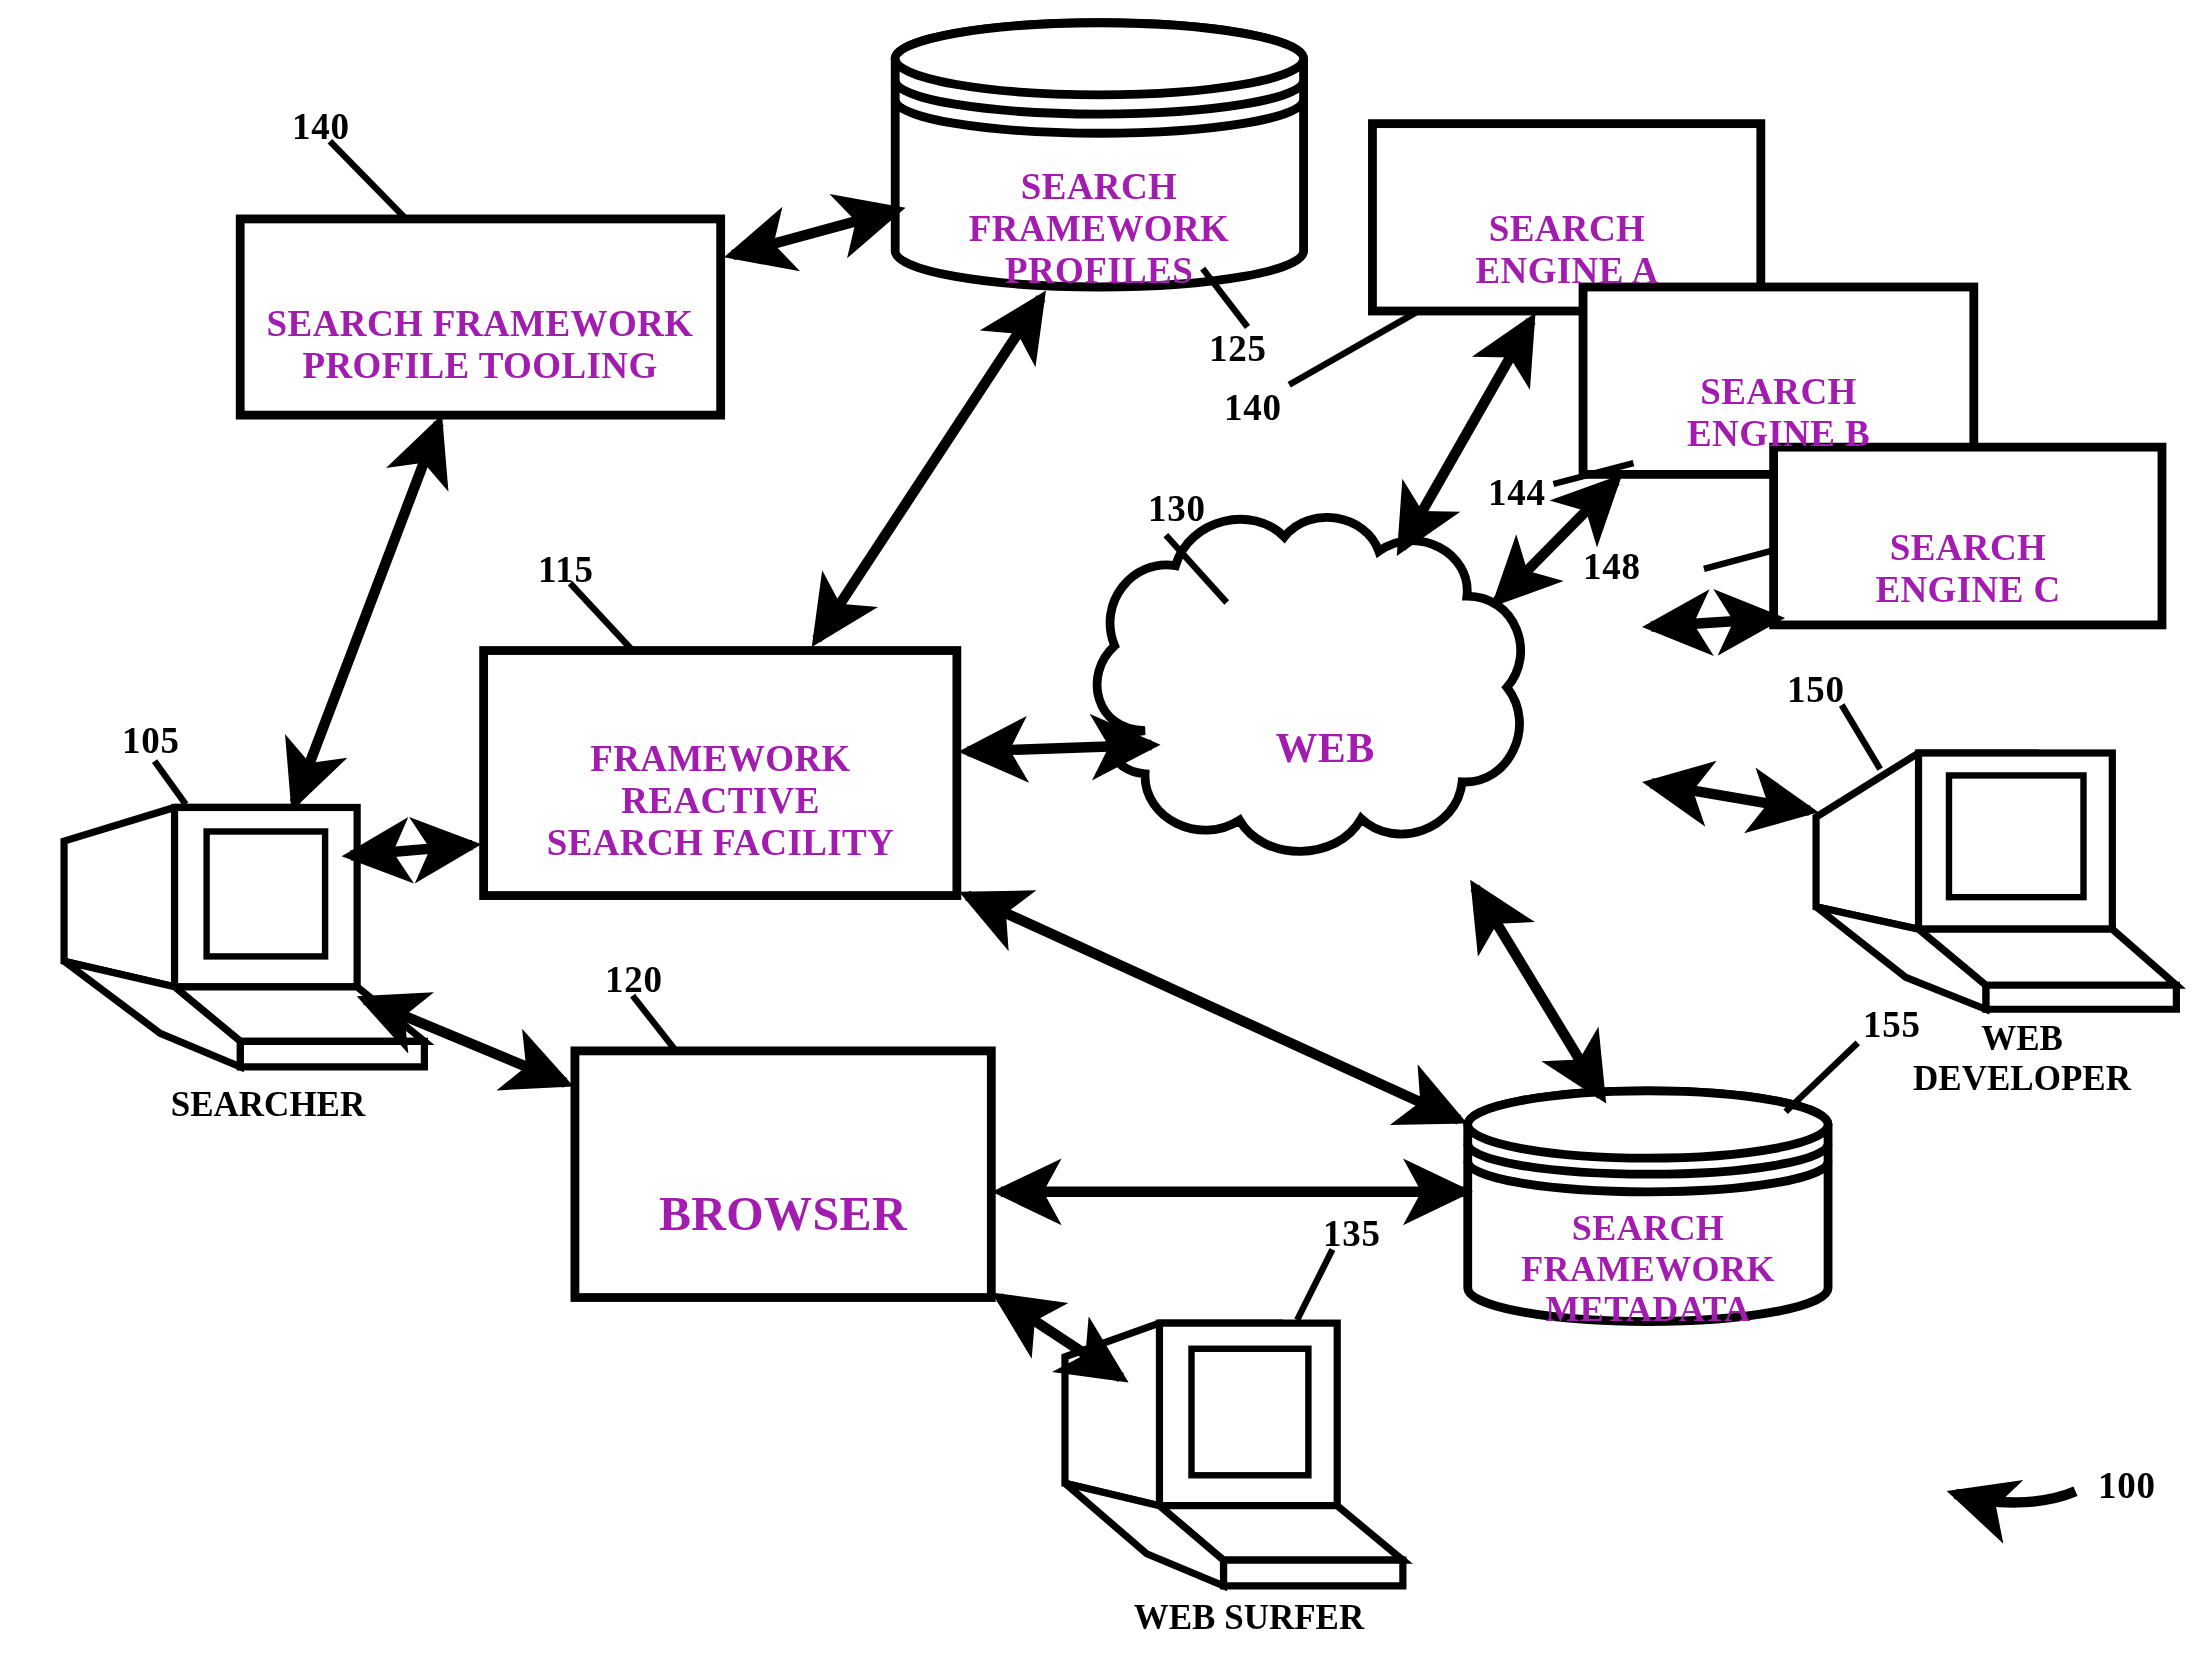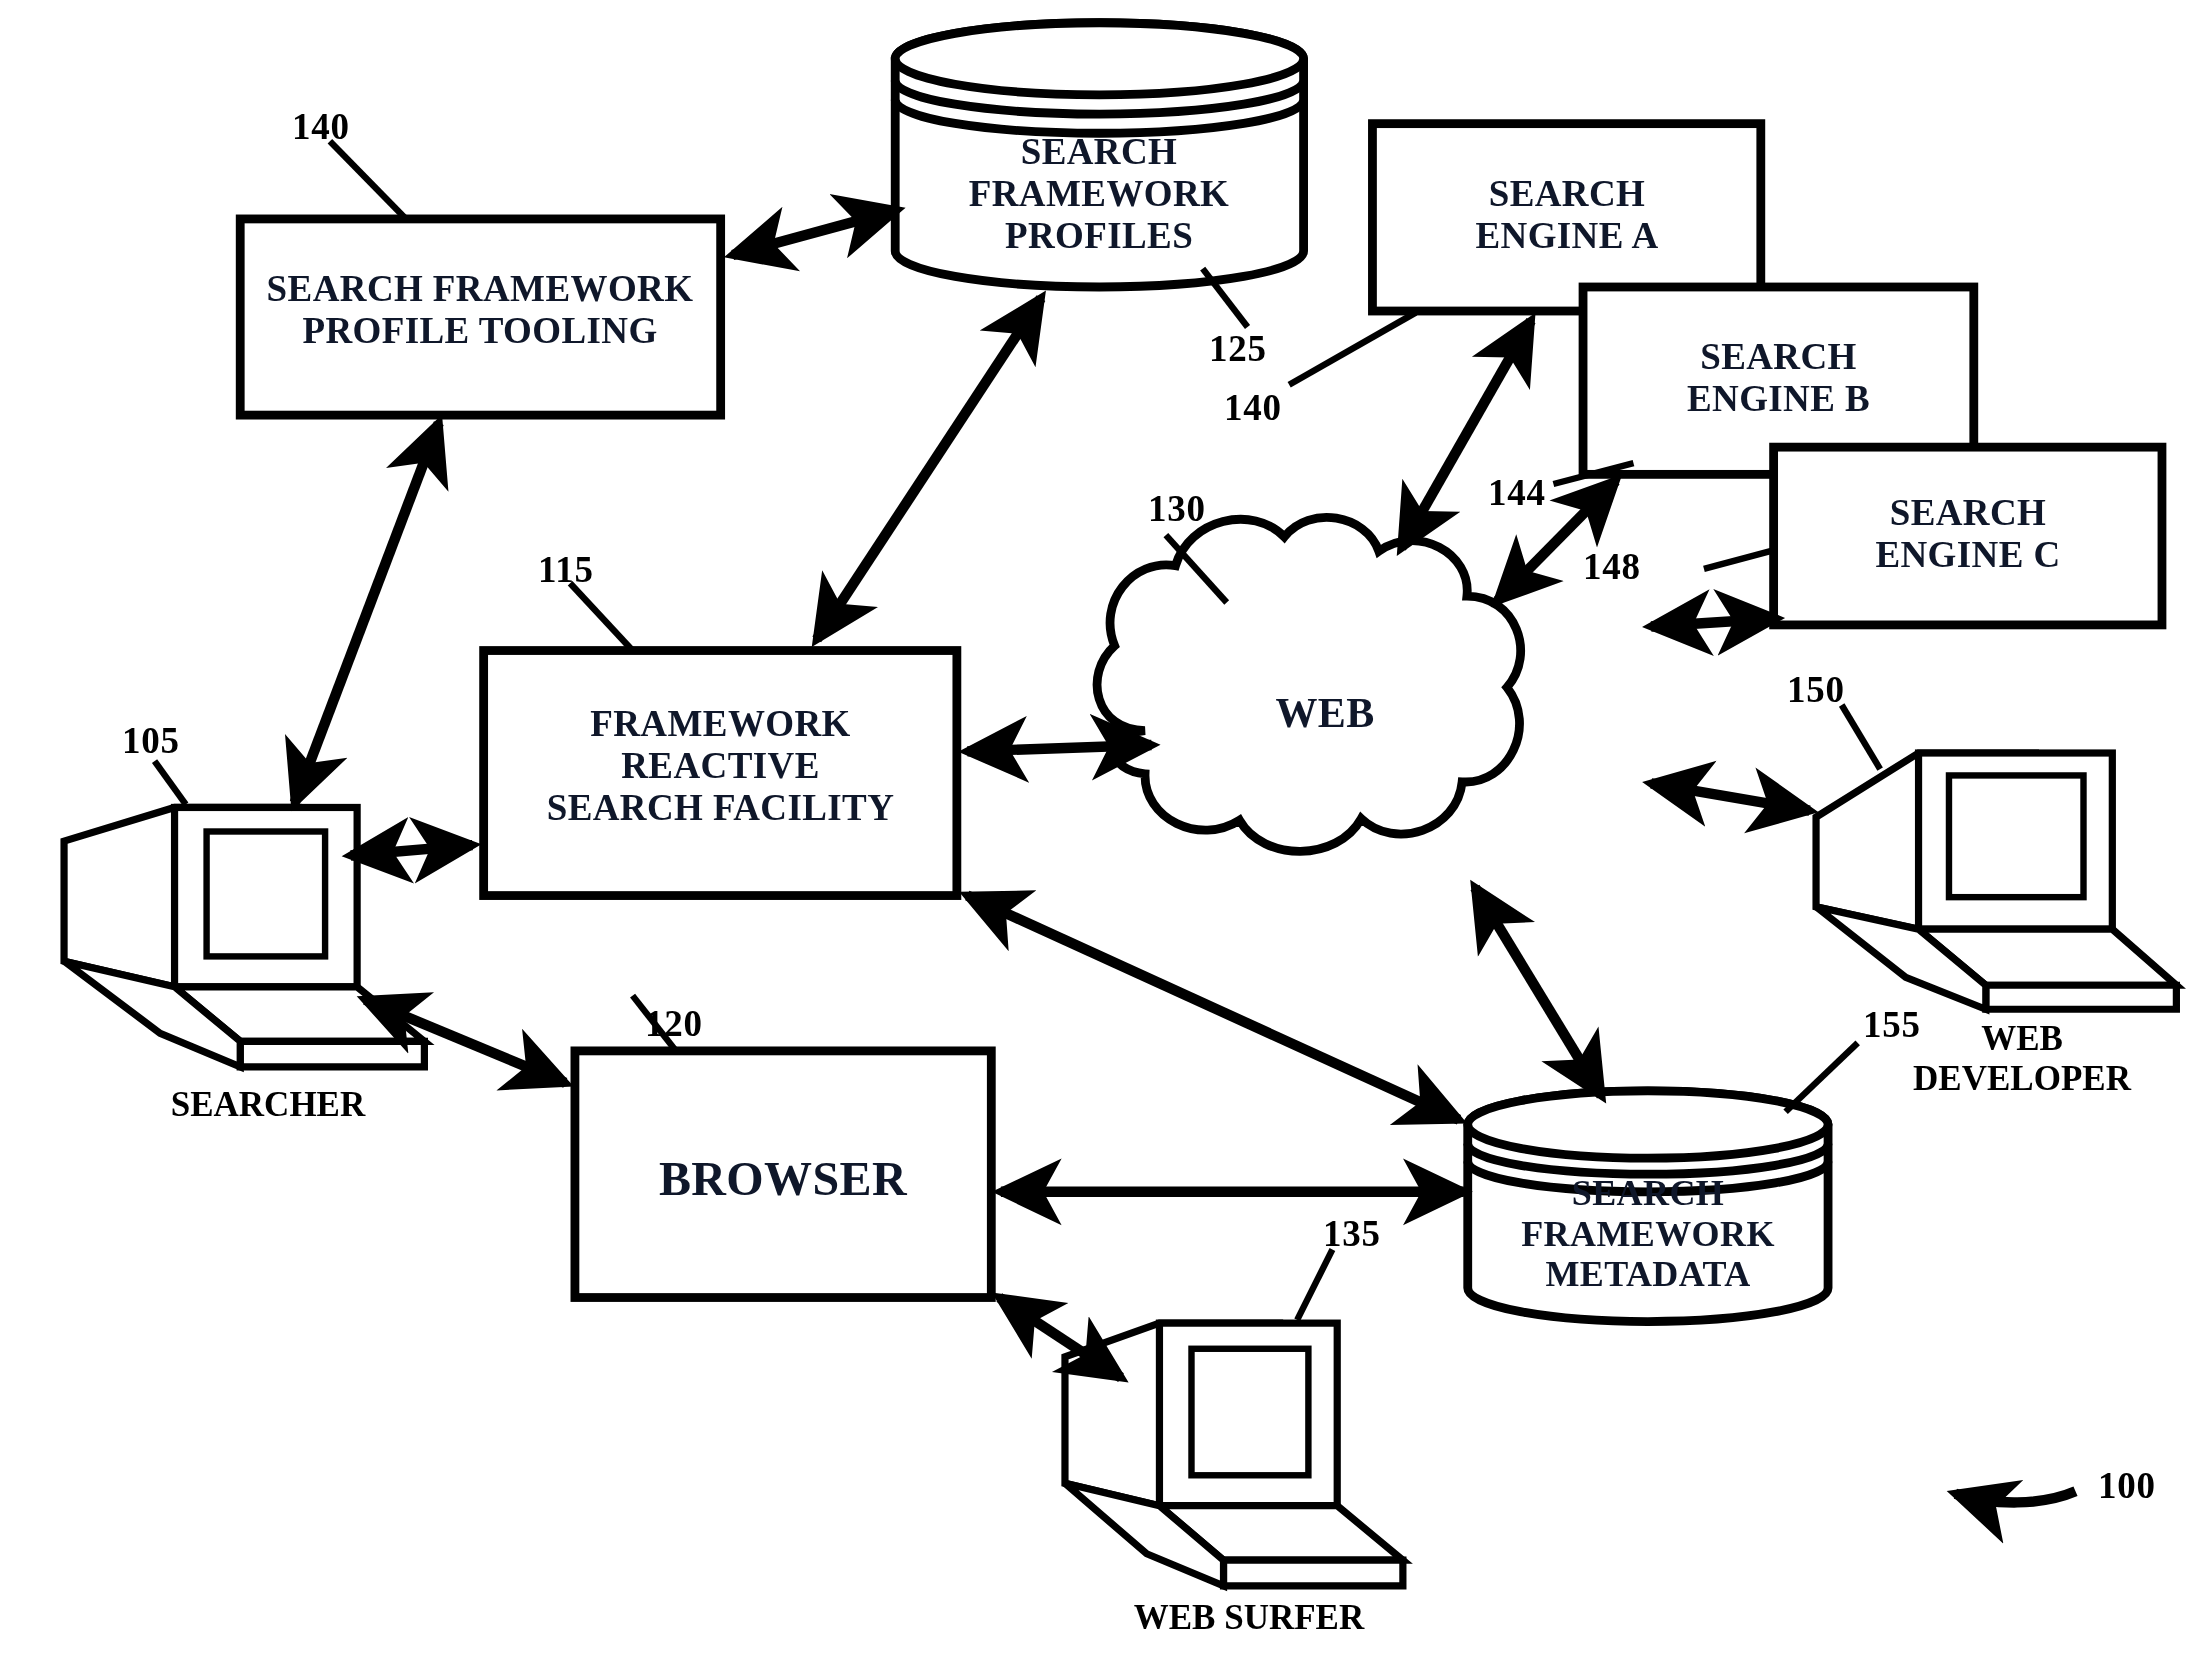--- a/index.html
+++ b/index.html
@@ -19,25 +19,26 @@
     position: absolute;
     left: 0;
     top: 0;
     width: 2194px;
     height: 1679px;
   }
   .node-label {
     position: absolute;
     font-weight: bold;
     text-align: center;
-    color: #0f172a;
+    color: #a21caf;
     line-height: 1.13;
     letter-spacing: 0.4px;
     pointer-events: none;
     white-space: pre-line;
+    margin-top: 35px;
   }
   .ref-num {
     position: absolute;
     font-weight: bold;
     font-size: 37px;
     color: #000;
     letter-spacing: 0.8px;
   }
   .outside-label {
     position: absolute;
@@ -207,21 +208,21 @@
   <div class="ref-num" style="left:1224px; top:386px;text-align:right;">140</div>
 
   <div class="ref-num" style="left:1488px; top:471px;">144</div>
 
   <div class="ref-num" style="left:1560px; top:545px;margin-left:23px;">148</div>
 
   <div class="ref-num" style="left:1148px; top:487px;">130</div>
 
   <div class="ref-num" style="left:538px; top:548px;">115</div>
 
-  <div class="ref-num" style="left:605px; top:1002px;margin-left:40px;">120</div>
+  <div class="ref-num" style="left:605px; top:958px;">120</div>
 
   <div class="ref-num" style="left:1863px; top:1003px;">155</div>
 
   <div class="ref-num" style="left:122px; top:719px;">105</div>
 
   <div class="ref-num" style="left:1323px; top:1212px;">135</div>
 
   <div class="ref-num" style="left:1787px; top:668px;">150</div>
 
   <div class="ref-num" style="left:2098px; top:1464px;">100</div>

